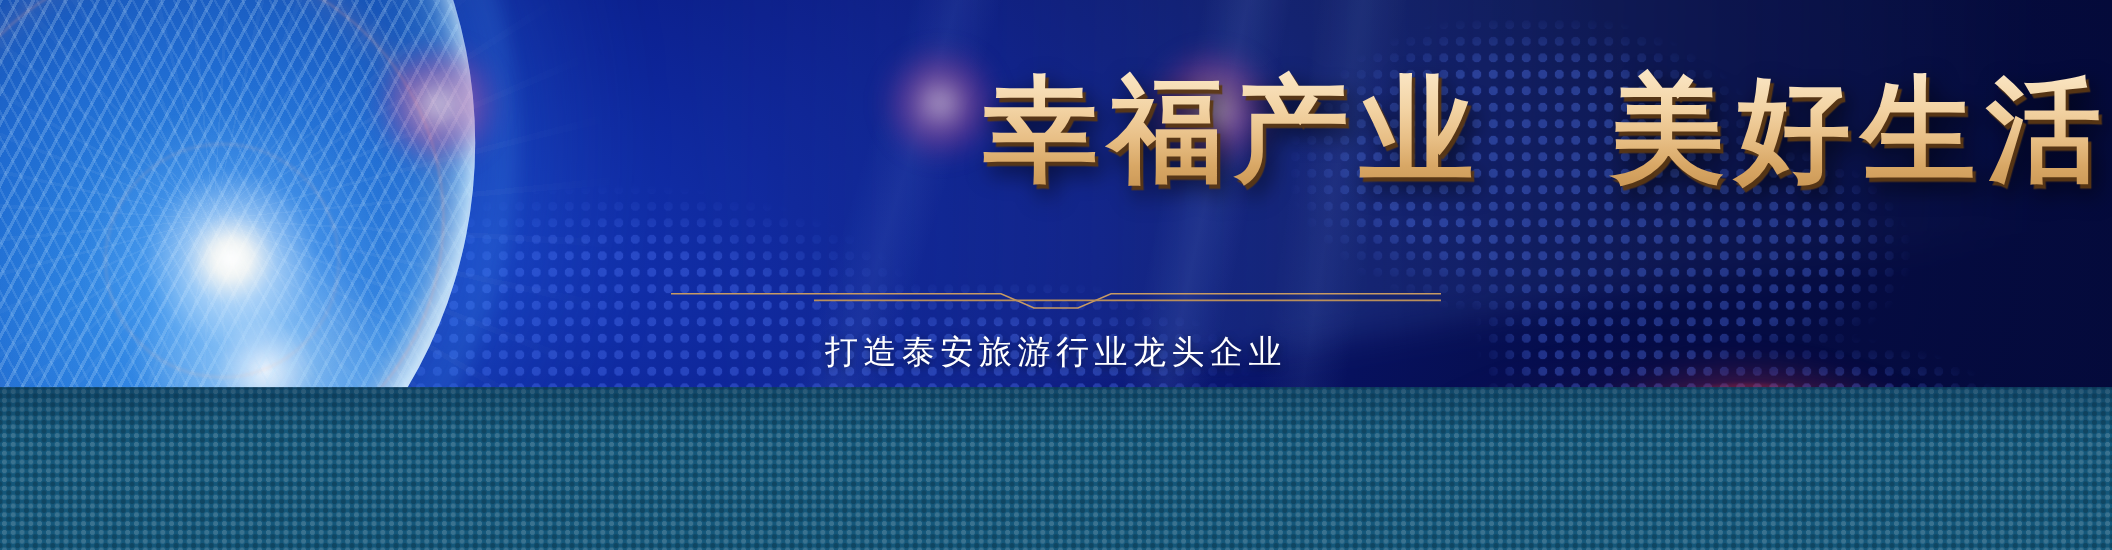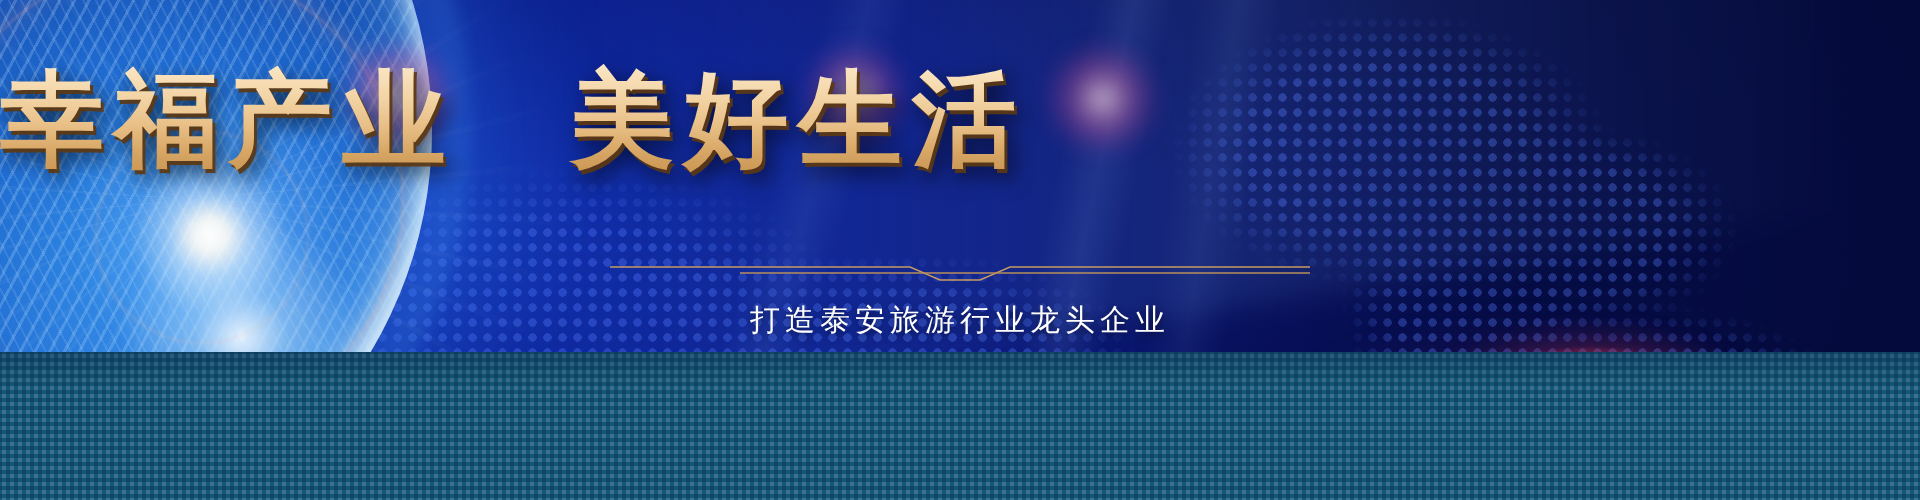--- a/index.html
+++ b/index.html
@@ -172,21 +172,21 @@
     background:linear-gradient(180deg, rgba(6,10,44,0) 0%, rgba(6,10,44,.55) 40%, rgba(4,7,34,.85) 100%);
     -webkit-mask-image:radial-gradient(ellipse 700px 70px at 50% 100%, #000 0%, #000 62%, transparent 100%);
     mask-image:radial-gradient(ellipse 700px 70px at 50% 100%, #000 0%, #000 62%, transparent 100%);
   }
 
   
   .content{position:absolute;inset:0;}
 
   .title{
     position:absolute;left:0;right:0;top:62px;
-    text-align:left;
+    text-align:right;
     font-size:104px;
     line-height:1.1;
     font-weight:700;
     letter-spacing:10px;
     white-space:pre;
     color:#efd3a4;
     background:linear-gradient(180deg,#fbe8c8 0%,#f2d2a2 34%,#e8bf86 56%,#d8a765 78%,#c89452 100%);
     -webkit-background-clip:text;
     background-clip:text;
     -webkit-text-fill-color:transparent;

